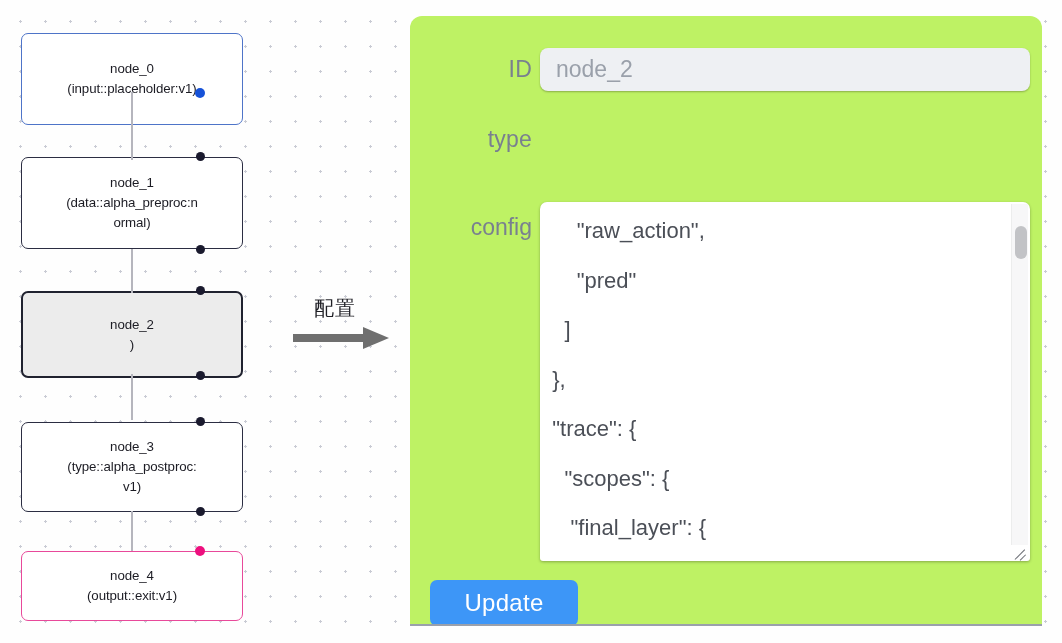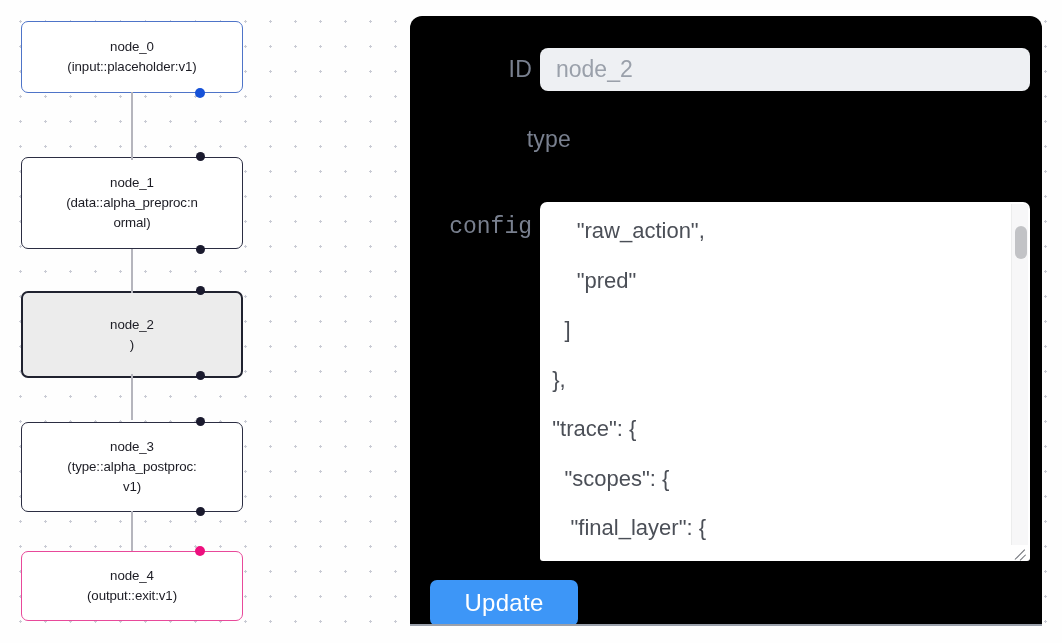--- a/index.html
+++ b/index.html
@@ -140,21 +140,21 @@
     left: 410px;
     top: 16px;
     width: 632px;
     height: 610px;
     background: #2f3span;
     background: #2f3747;
     border-radius: 12px 12px 0 0;
     box-sizing: border-box;
     overflow: hidden;
   }
-  #config-panel.bg { background: #000000; }
+  #config-panel.bg { background: #bef264; }
 
   .form-row {
     position: absolute;
     display: flex;
     align-items: center;
   }
   .form-label {
     color: #79808f;
     font-size: 23px;
     text-align: right;
@@ -171,38 +171,38 @@
     font-family: "Liberation Sans", sans-serif;
     padding: 0 16px;
     outline: none;
     box-shadow: 0 1px 2px rgba(0,0,0,0.28);
   }
 
   #row-id { left: 0px; top: 32px; width: 632px; }
   #row-type { left: 0px; top: 110px; width: 632px; }
 
   #label-id { width: 122px; margin-right: 0px; }
-  #label-type { width: 122px; margin-right: 0px; padding-left: 39px; }
+  #label-type { width: 122px; margin-right: 0px; }
 
   #input-id { width: 490px; height: 43px; margin-left: 8px; }
   #input-type { width: 490px; height: 43px; margin-left: 8px; }
 
   #row-config {
     position: absolute;
     left: 0px; top: 186px;
     width: 632px;
   }
   #label-config {
     position: absolute;
     left: 0px; top: 12px;
     width: 122px;
     color: #79808f;
     font-size: 23px;
     text-align: right;
-    font-family: Liberation Mono, monospace;
+    font-family: Liberation Sans, sans-serif;
   }
   #config-textarea {
     position: absolute;
     left: 130px; top: 0px;
     width: 490px;
     height: 359px;
     box-sizing: border-box;
     background: #ffffff;
     border: none;
     border-radius: 7px 7px 3px 3px;
@@ -286,21 +286,21 @@
 
 <div id="screen">
 
   <div id="flow-canvas">
 
     <div class="edge" style="top:92px;height:68px;"></div>
     <div class="edge" style="top:249px;height:44px;"></div>
     <div class="edge" style="top:374px;height:46px;"></div>
     <div class="edge" style="top:511px;height:40px;"></div>
 
-    <div class="node input-node" style="top:21px;height:72px;">
+    <div class="node input-node" style="top:33px;height:92px;">
       <span class="nm">node_0</span>
       <span class="ty">(input::placeholder:v1)</span>
     </div>
     <div class="handle blue" style="top:88px;"></div>
 
     <div class="node" style="top:157px;height:92px;text-align:center;">
       <span class="nm">node_1</span>
       <span class="ty">(data::alpha_preproc:n</span>
       <span class="ty">ormal)</span>
     </div>
@@ -325,20 +325,27 @@
     <div class="node output-node" style="top:551px;height:70px;">
       <span class="nm">node_4</span>
       <span class="ty">(output::exit:v1)</span>
     </div>
     <div class="handle pink" style="top:546px;"></div>
 
   </div>
 
   <div id="flow-canvas-right"></div>
 
+  <div id="arrow-group">
+    <div id="arrow-caption">配置</div>
+    <div id="arrow-shape">
+      <div class="shaft"></div>
+      <div class="head"></div>
+    </div>
+  </div>
 
   <div id="config-panel" class="bg">
 
     <div class="form-row" id="row-id">
       <div class="form-label" id="label-id">ID</div>
       <input class="form-input" id="input-id" value="node_2" style="">
     </div>
 
     <div class="form-row" id="row-type">
       <div class="form-label" id="label-type">type</div>

